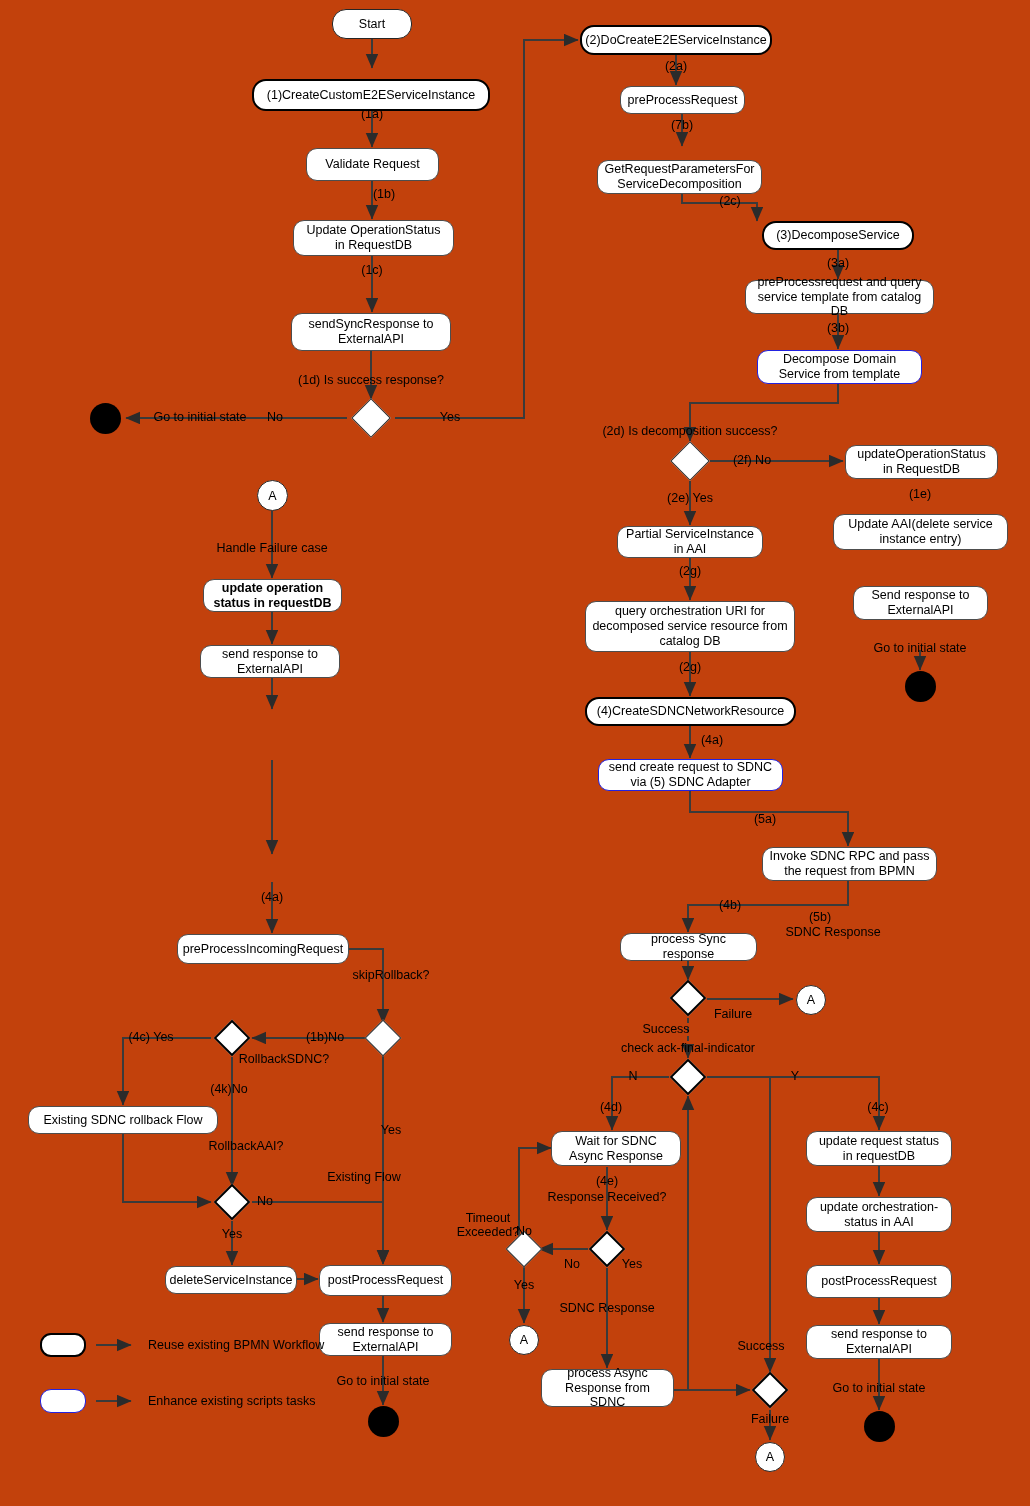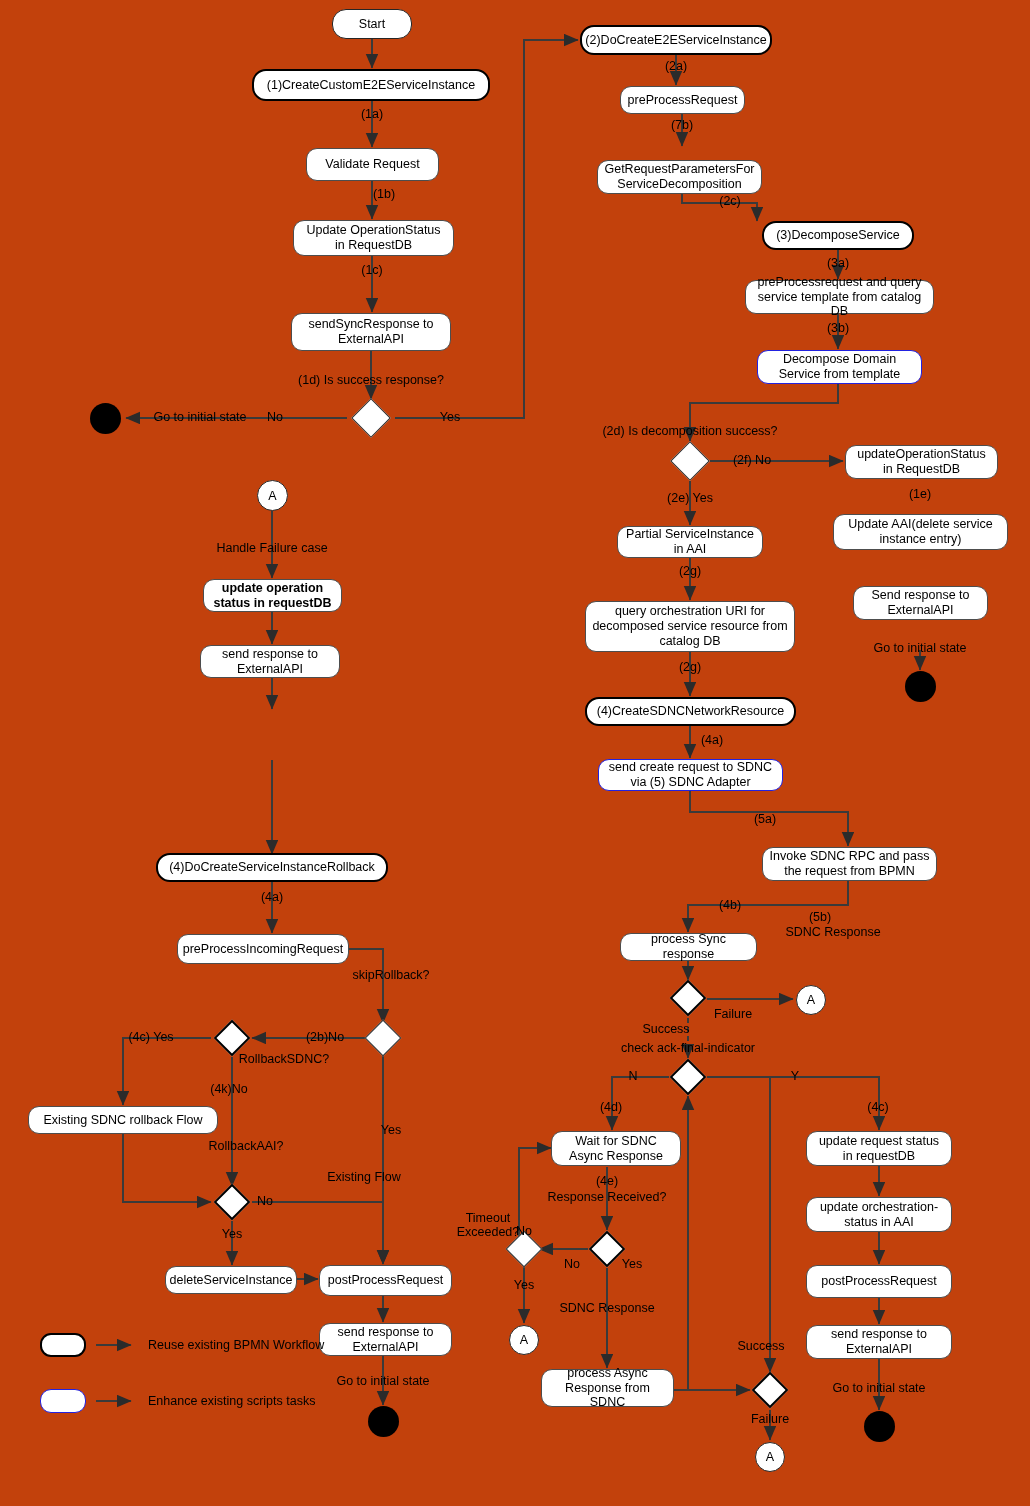--- a/index.html
+++ b/index.html
@@ -139,21 +139,21 @@
 
       <path d="M96,1345 L131,1345"></path>
       <path d="M96,1401 L131,1401"></path>
     </g>
   </svg>
 
   <div class="node startbox" style="left:332px;top:9px;width:80px;height:30px;">
     <span>Start</span>
   </div>
 
-  <div class="node sub" style="left:252px;top:69px;width:238px;height:32px;">
+  <div class="node sub" style="left:252px;top:79px;width:238px;height:32px;">
     <span>(1)CreateCustomE2EServiceInstance</span>
   </div>
   <div class="lbl c" style="left:372px;top:107px;">(1a)</div>
 
   <div class="node act" style="left:306px;top:148px;width:133px;height:33px;">
     <span>Validate Request</span>
   </div>
   <div class="lbl c" style="left:372px;top:187px;margin-left:12px;">(1b)</div>
 
   <div class="node act" style="left:293px;top:220px;width:161px;height:36px;">
@@ -315,32 +315,29 @@
   </div>
   <div class="lbl c" style="left:272px;top:541px;">Handle Failure case</div>
 
   <div class="node act" style="left:203px;top:579px;width:139px;height:33px;font-weight:bold;">
     <span>update operation status in requestDB</span>
   </div>
   <div class="node act" style="left:200px;top:645px;width:140px;height:33px;">
     <span>send response to ExternalAPI</span>
   </div>
 
-  <div class="node sub" style="left:156px;top:853px;width:232px;height:29px;">
-    <span>(4)DoCreateServiceInstanceRollback</span>
-  </div>
   <div class="lbl c" style="left:272px;top:890px;">(4a)</div>
 
   <div class="node act" style="left:177px;top:934px;width:172px;height:30px;">
     <span>preProcessIncomingRequest</span>
   </div>
   <div class="lbl c" style="left:391px;top:968px;">skipRollback?</div>
 
   <div class="diamond" style="left:370px;top:1025px;width:26px;height:26px;"></div>
-  <div class="lbl c" style="left:325px;top:1030px;">(2b)No</div>
+  <div class="lbl c" style="left:325px;top:1030px;">(1b)No</div>
   <div class="lbl c" style="left:391px;top:1123px;">Yes</div>
   <div class="lbl c" style="left:364px;top:1170px;">Existing Flow</div>
 
   <div class="diamond bold" style="left:219px;top:1025px;width:26px;height:26px;"></div>
   <div class="lbl c" style="left:284px;top:1052px;">RollbackSDNC?</div>
   <div class="lbl c" style="left:151px;top:1030px;">(4c) Yes</div>
   <div class="lbl c" style="left:229px;top:1082px;">(4k)No</div>
 
   <div class="node act" style="left:28px;top:1106px;width:190px;height:28px;">
     <span>Existing SDNC rollback Flow</span>

